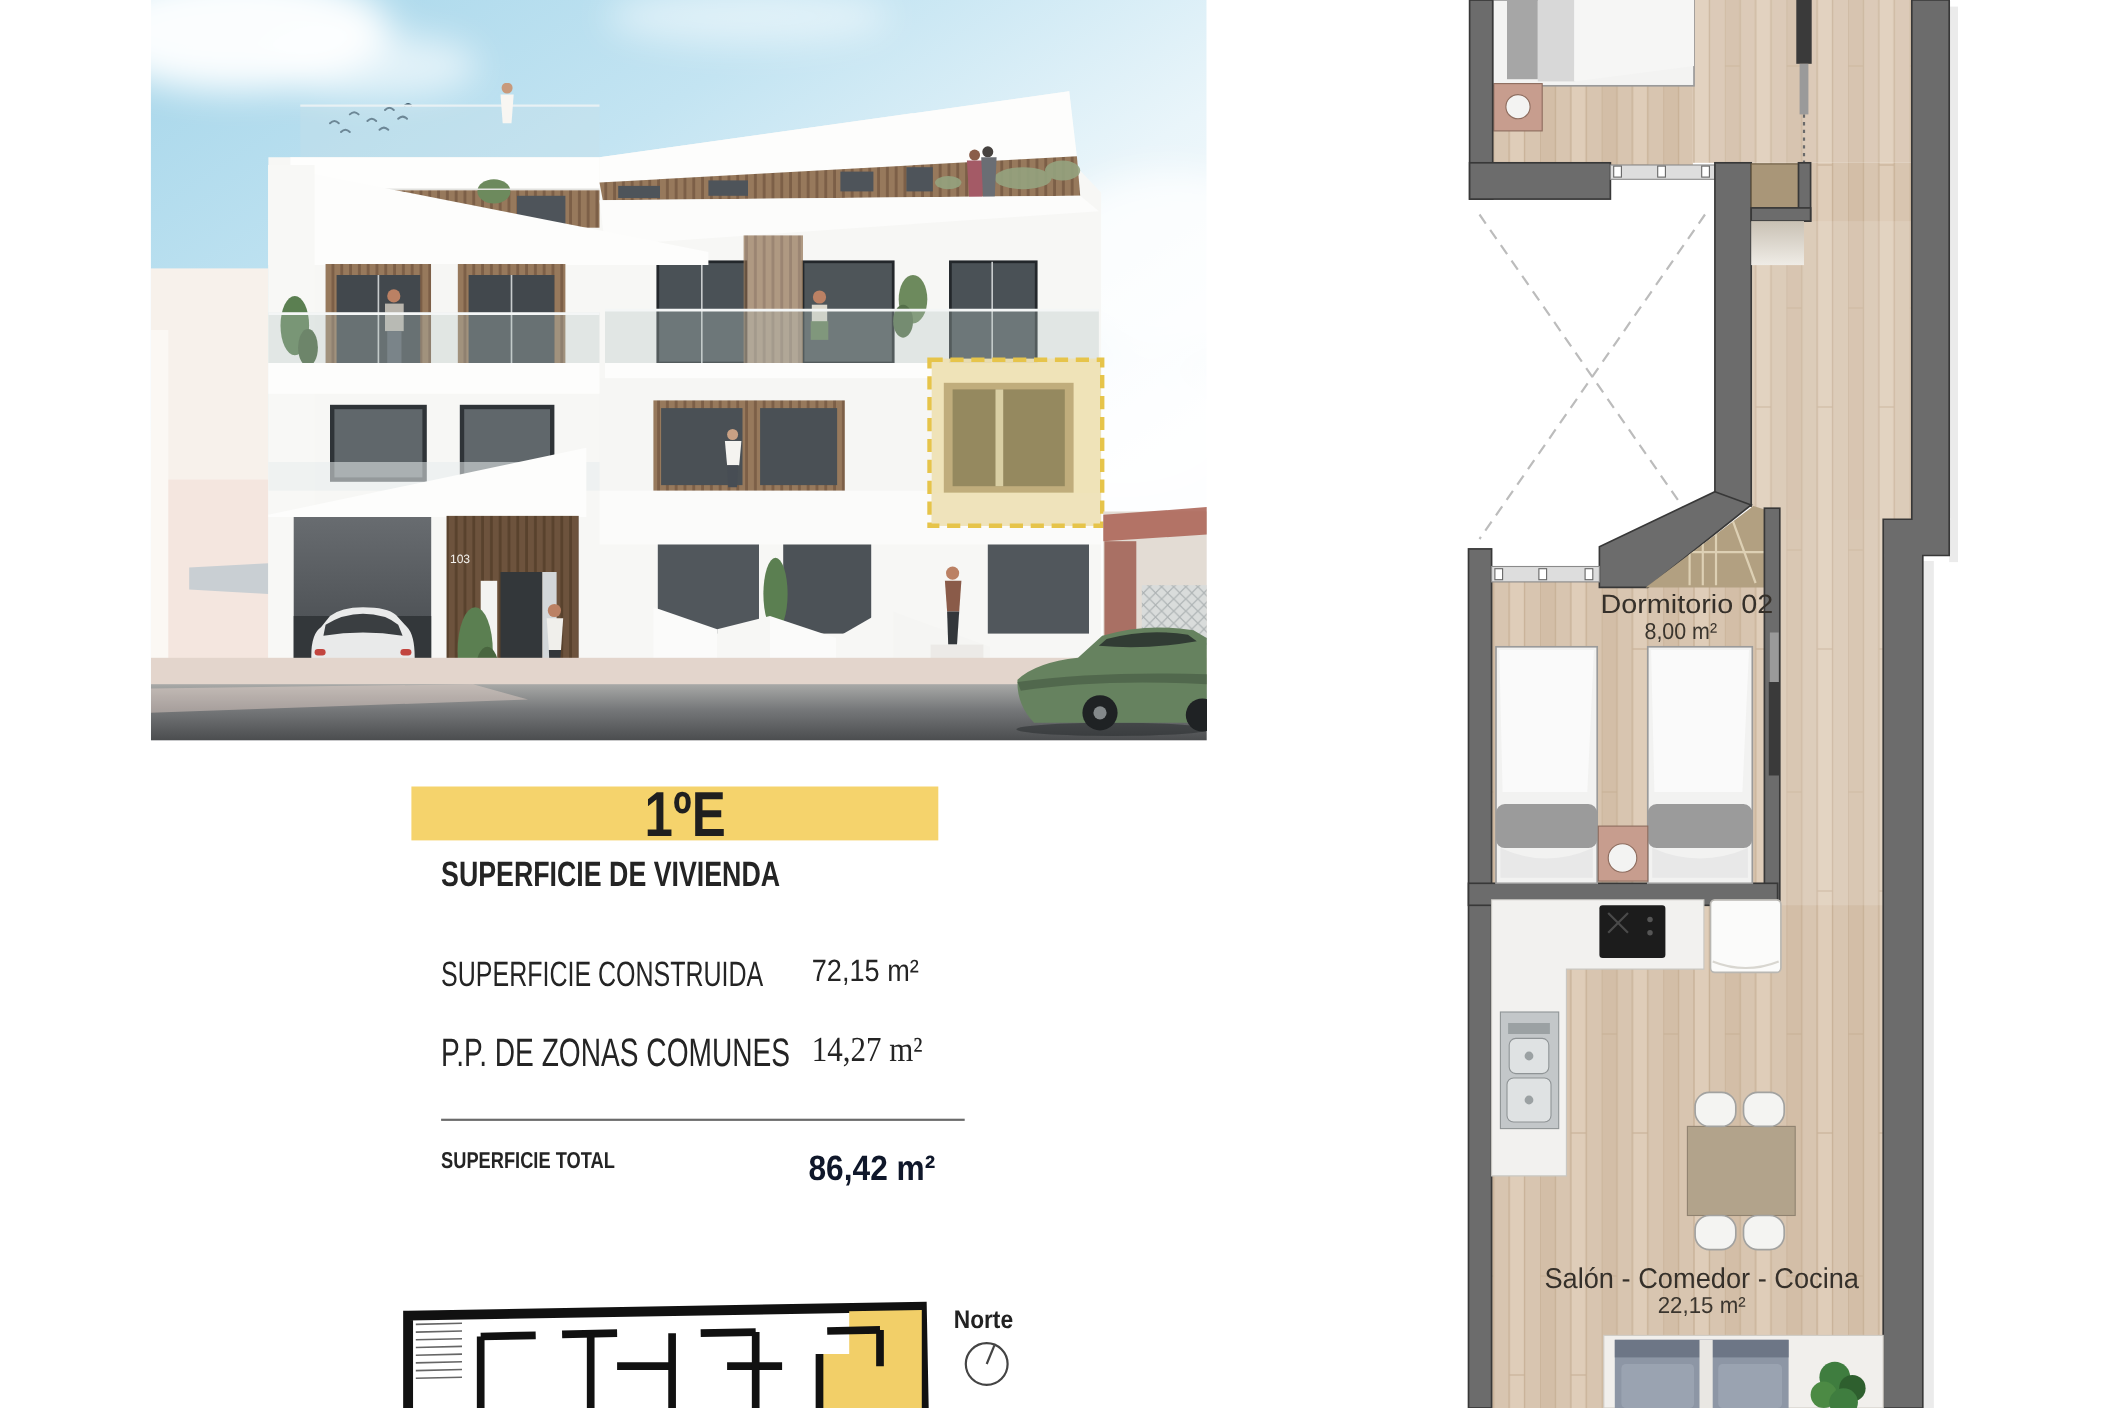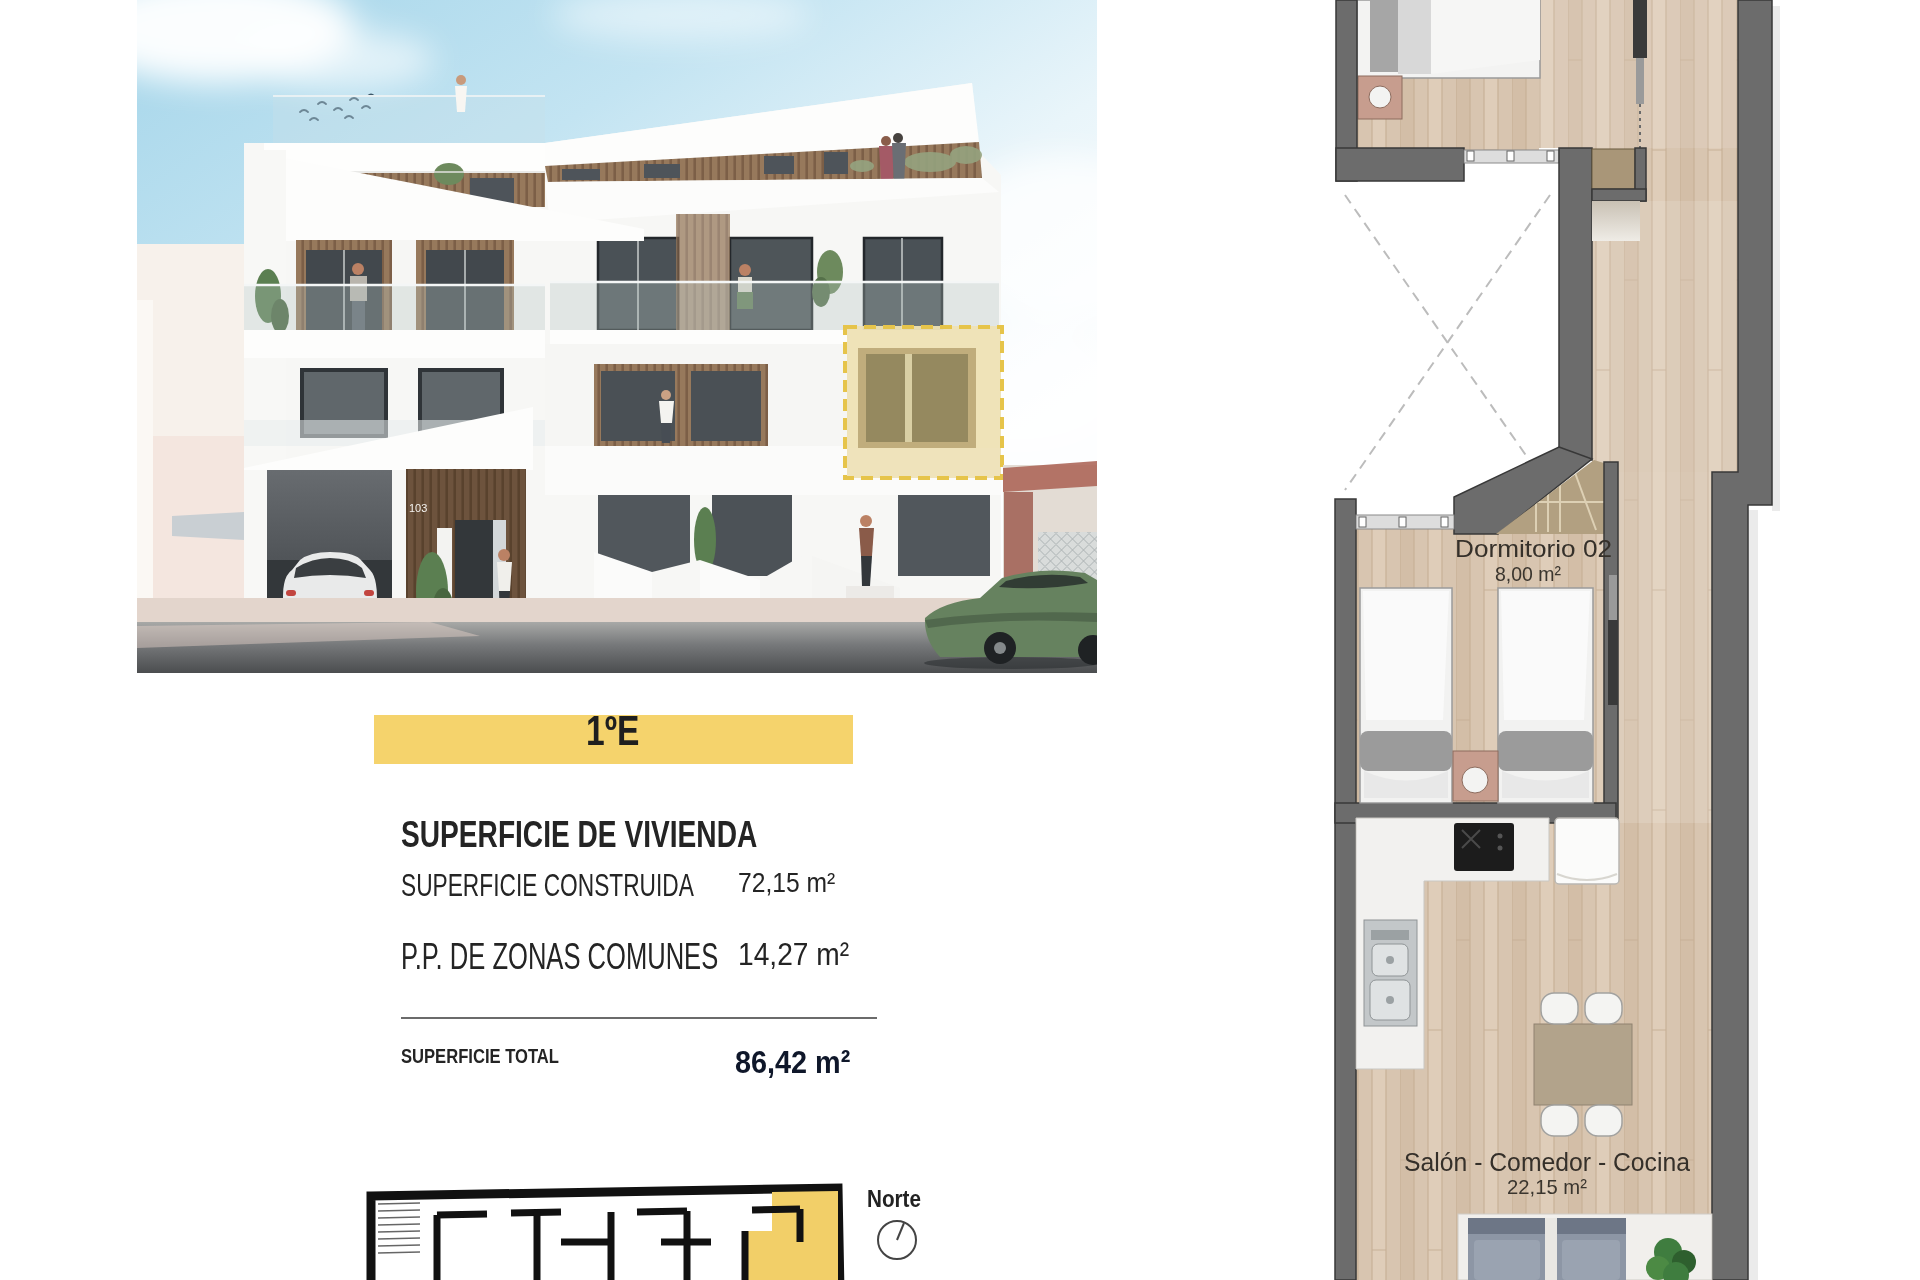--- a/index.html
+++ b/index.html
@@ -274,29 +274,29 @@
     <path d="M1006,581 Q1042,571 1080,577 L1088,583 Q1042,591 999,587 Z" fill="#313c34"></path>
     <path d="M925,620 Q1000,610 1097,613 L1097,622 Q1000,617 928,628 Z" fill="#4c6148" opacity="0.8"></path>
     <circle cx="1000" cy="648" r="16" fill="#1f2224"></circle>
     <circle cx="1000" cy="648" r="6" fill="#84898b"></circle>
     <circle cx="1093" cy="650" r="15" fill="#1f2224"></circle>
   </g>
 </svg>
 
 <div class="abs" style="left:374px;top:715px;width:479px;height:49px;background:#f5d36c;"></div>
 
-<div class="abs" style="left:586px;top:707px;font-size:42px;font-weight:bold;color:#1f1f1f;"><span style="display:inline-block;transform:scaleX(0.8);transform-origin:left center;">1ºE</span></div>
-
-<div class="abs" style="left:401px;top:814px;font-size:37px;font-weight:bold;color:#242424;"><span class="condh">SUPERFICIE DE VIVIENDA</span></div>
+<div class="abs" style="left:586px;top:707px;font-size:58px;font-weight:bold;color:#1f1f1f;"><span style="display:inline-block;transform:scaleX(0.8);transform-origin:left center;">1ºE</span></div>
+
+<div class="abs" style="left:401px;top:776px;font-size:32px;font-weight:bold;color:#242424;"><span class="condh">SUPERFICIE DE VIVIENDA</span></div>
 
 <div class="abs" style="left:401px;top:867px;font-size:32px;color:#242424;text-decoration:underline;"><span class="cond">SUPERFICIE CONSTRUIDA</span></div>
 <div class="abs" style="left:738px;top:867px;font-size:28px;color:#242424;"><span class="condv">72,15 m²</span></div>
 
 <div class="abs" style="left:401px;top:936px;font-size:36px;color:#242424;"><span class="cond">P.P. DE ZONAS COMUNES</span></div>
-<div class="abs" style="left:738px;top:936px;font-size:32px;color:#242424;"><span class="condv">14,27 m²</span></div>
+<div class="abs" style="left:738px;top:936px;font-size:32px;color:#242424;font-family:Liberation Serif, serif;"><span class="condv">14,27 m²</span></div>
 
 <div class="abs" style="left:401px;top:1017px;width:476px;height:2px;background:#6b6b6b;"></div>
 
 <div class="abs" style="left:401px;top:1044px;font-size:21px;font-weight:bold;color:#242424;"><span class="condt">SUPERFICIE TOTAL</span></div>
 <div class="abs" style="left:735px;top:1044px;font-size:32px;font-weight:bold;color:#0f172a;"><span class="condw">86,42 m²</span></div>
 
 <svg class="abs" style="left:360px;top:1156px" width="580" height="124" viewBox="360 1156 580 124">
 
   <polygon points="371,1196 838,1188 840,1292 371,1292" fill="#ffffff" stroke="#111111" stroke-width="9"></polygon>
 

